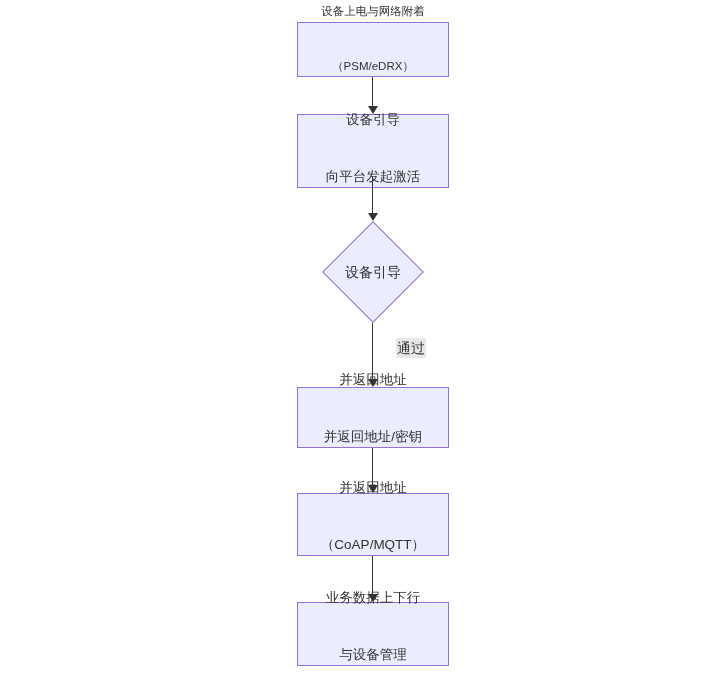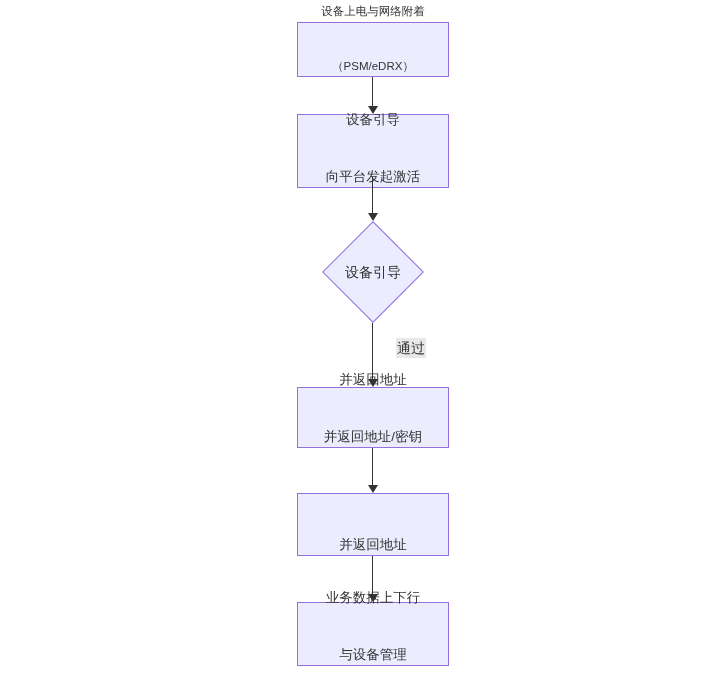--- a/index.html
+++ b/index.html
@@ -132,20 +132,21 @@
   <div class="node" id="node-D">
     <div>并返回地址</div>
     <div>并返回地址/密钥</div>
   </div>
 
   <div class="eline" id="eline-4"></div>
   <div class="ehead" id="ehead-4"></div>
 
   <div class="node" id="node-E">
     <div>并返回地址</div>
+    <div>（CoAP/MQTT）</div>
   </div>
 
   <div class="eline" id="eline-5"></div>
   <div class="ehead" id="ehead-5"></div>
 
   <div class="node" id="node-F">
     <div>业务数据上下行</div>
     <div>与设备管理</div>
   </div>
 

